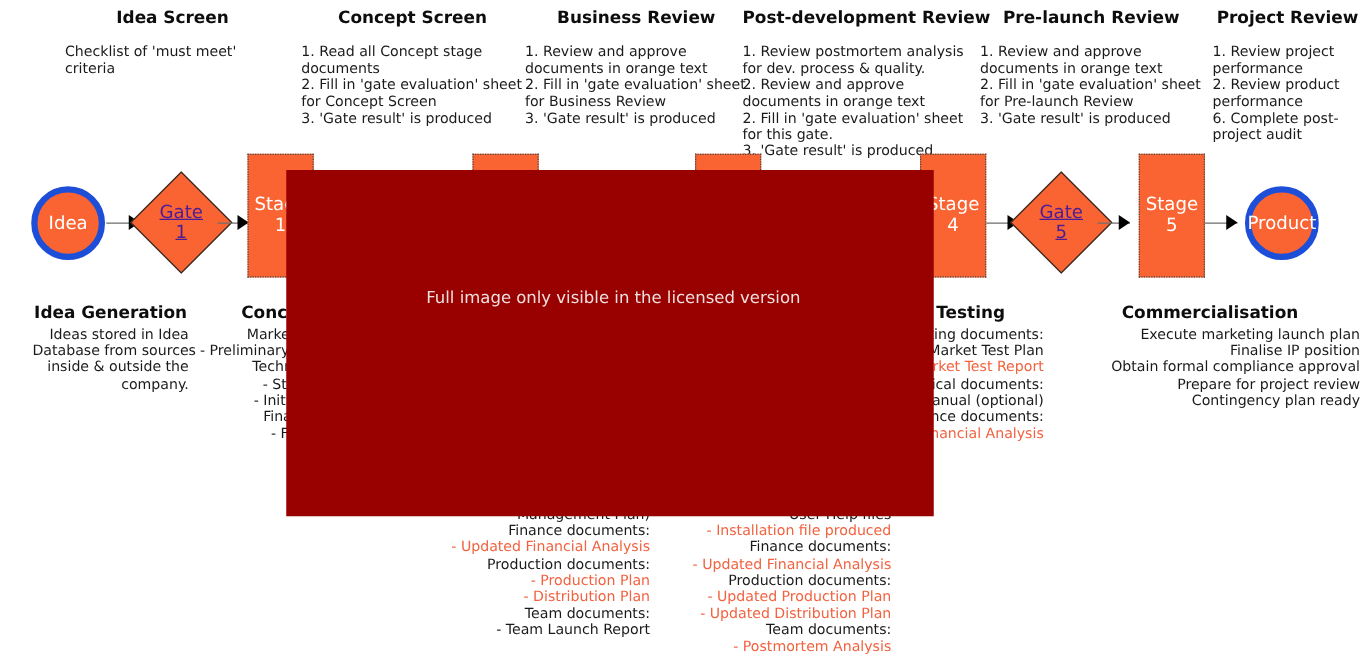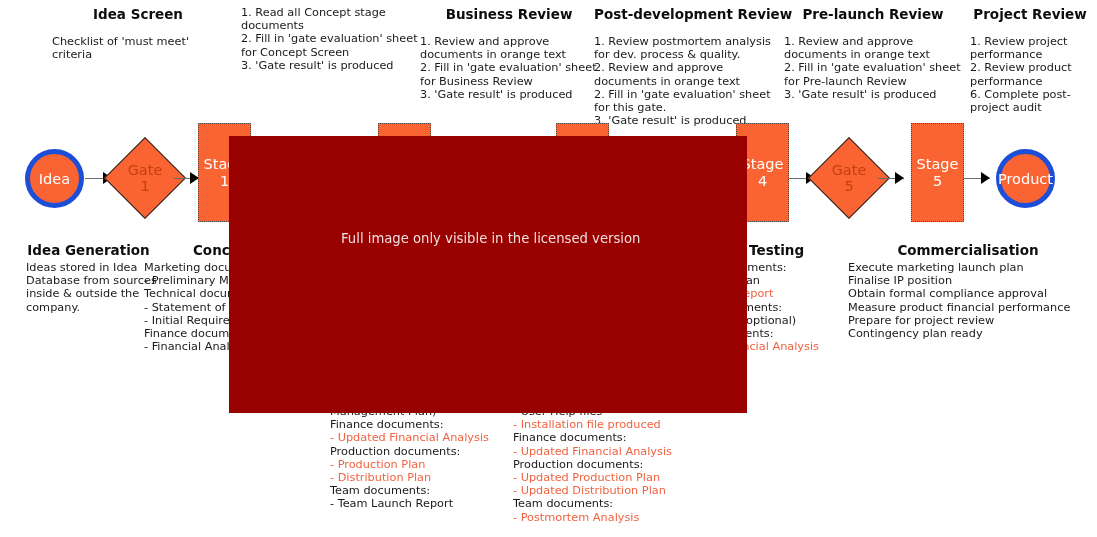--- a/index.html
+++ b/index.html
@@ -34,21 +34,21 @@
   .stage-desc { position: absolute; }
   .stage-desc .s-title {
     font-weight: bold;
     font-size: 13.5px;
     color: #0d0d0d;
     text-align: center;
     line-height: 16px;
     margin-bottom: 3px;
     white-space: nowrap;
   }
-  .stage-desc .s-lines { font-size: 11.3px; line-height: 13.2px; }
+  .stage-desc .s-lines { font-size: 11.3px; line-height: 13.2px; text-align: right; }
   .stage-desc .s-lines div { white-space: nowrap; color: #1a1a1a; }
   .stage-desc .s-lines div.or { color: #f2623f; }
 
   
   .ellipse {
     position: absolute;
     border-radius: 50%;
     background: #fa6432;
     border: 5px solid #1d4ed8;
     color: #ffffff;
@@ -59,22 +59,23 @@
   .diamond {
     width: 100%; height: 100%;
     background: #fa6432;
     border: 1px solid #2a2a2a;
     transform: rotate(45deg);
   }
   .diamond-label {
     position: absolute; inset: 0;
     display: flex; flex-direction: column;
     align-items: center; justify-content: center;
-    color: #c2410c; font-size: 14.5px; line-height: 16px;
+    color: #4c1d95; font-size: 14.5px; line-height: 16px;
     text-align: center;
+    text-decoration: underline;
   }
   .stagebox {
     position: absolute;
     background: #fa6432;
     border: 1px dotted #4a4a4a;
     color: #ffffff;
     font-size: 14.5px; line-height: 17px;
     display: flex; flex-direction: column;
     align-items: center; justify-content: center;
     text-align: center;
@@ -107,20 +108,21 @@
 
 <div class="gate-desc" style="left:52px; width:172px;">
   <div class="g-title">Idea Screen</div>
   <div class="g-lines">
     <div>Checklist of 'must meet'</div>
     <div>criteria</div>
   </div>
 </div>
 
 <div class="gate-desc" style="left:241px; width:178px;">
+  <div class="g-title">Concept Screen</div>
   <div class="g-lines">
     <div>1. Read all Concept stage</div>
     <div>documents</div>
     <div>2. Fill in 'gate evaluation' sheet</div>
     <div>for Concept Screen</div>
     <div>3. 'Gate result' is produced</div>
   </div>
 </div>
 
 <div class="gate-desc" style="left:420px; width:178px;">
@@ -262,21 +264,20 @@
     <div class="or">- Updated Financial Analysis</div>
   </div>
 </div>
 
 <div class="stage-desc" style="left:848px; top:242px; width:240px;">
   <div class="s-title" style="text-align:center; width:240px;">Commercialisation</div>
   <div class="s-lines">
     <div>Execute marketing launch plan</div>
     <div>Finalise IP position</div>
     <div>Obtain formal compliance approval</div>
-    <div>Measure product financial performance</div>
     <div>Prepare for project review</div>
     <div>Contingency plan ready</div>
   </div>
 </div>
 
 <div class="stage-desc" style="left:330px; top:405px; width:190px;">
   <div class="s-lines">
     <div>Management Plan)</div>
     <div>Finance documents:</div>
     <div class="or">- Updated Financial Analysis</div>

